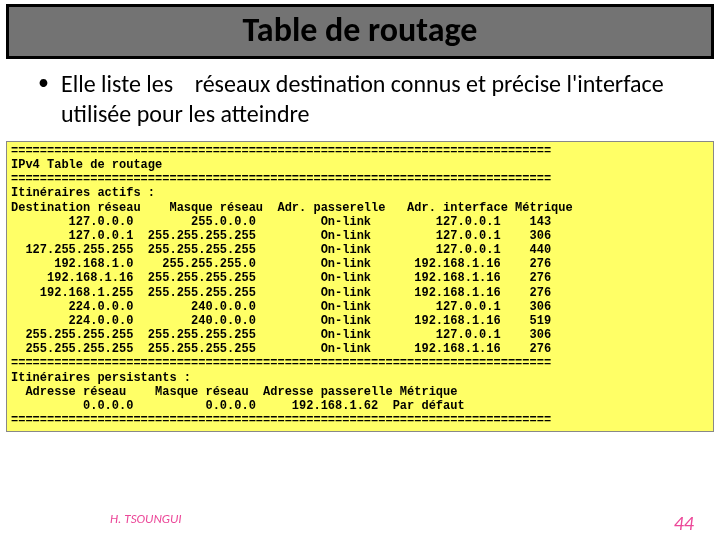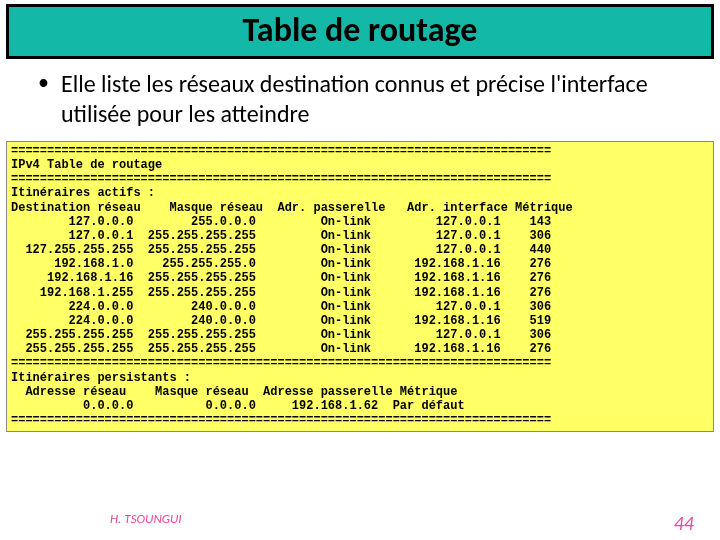--- a/index.html
+++ b/index.html
@@ -5,21 +5,21 @@
   * { margin: 0; padding: 0; box-sizing: border-box; }
   body {
     width: 720px;
     height: 540px;
     background: #fff;
     font-family: Calibri, Arial, sans-serif;
     position: relative;
     overflow: hidden;
   }
   .title-bar {
-    background: #14b8a6;
+    background: #737373;
     border: 3px solid #000;
     margin: 4px 6px 0 6px;
     text-align: center;
     padding: 2px 0 6px 0;
   }
   .title-bar h1 {
     font-size: 34px;
     font-weight: bold;
     color: #000;
   }
@@ -36,20 +36,21 @@
     margin-right: 12px;
     font-size: 22px;
     line-height: 1.3;
   }
   .bullet-block .text {
     flex: 1;
   }
   .bullet-block .u {
     text-decoration: none;
     font-weight: normal;
+    margin-left: 16px;
   }
   .bullet-block .em {
     font-weight: normal;
   }
   .terminal {
     background: #ffff66;
     color: #000;
     font-family: "Lucida Console", "Courier New", monospace;
     font-size: 12px;
     font-weight: bold;

